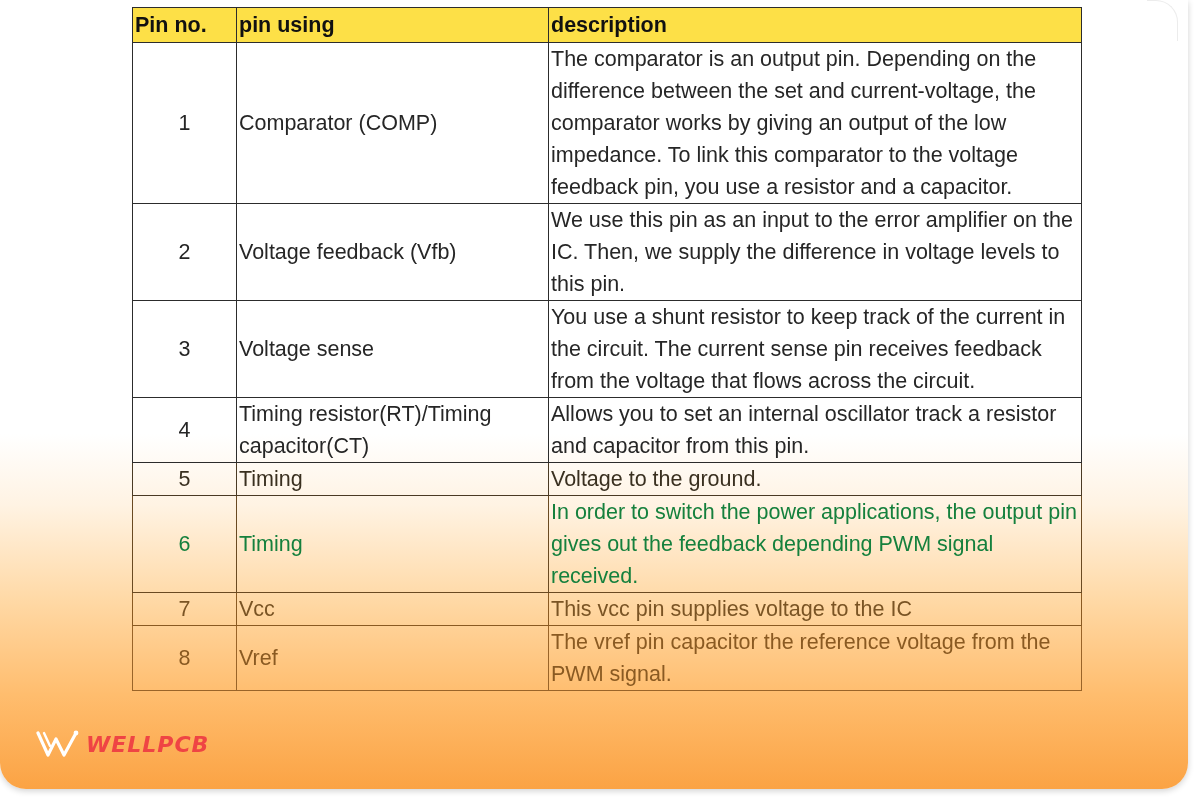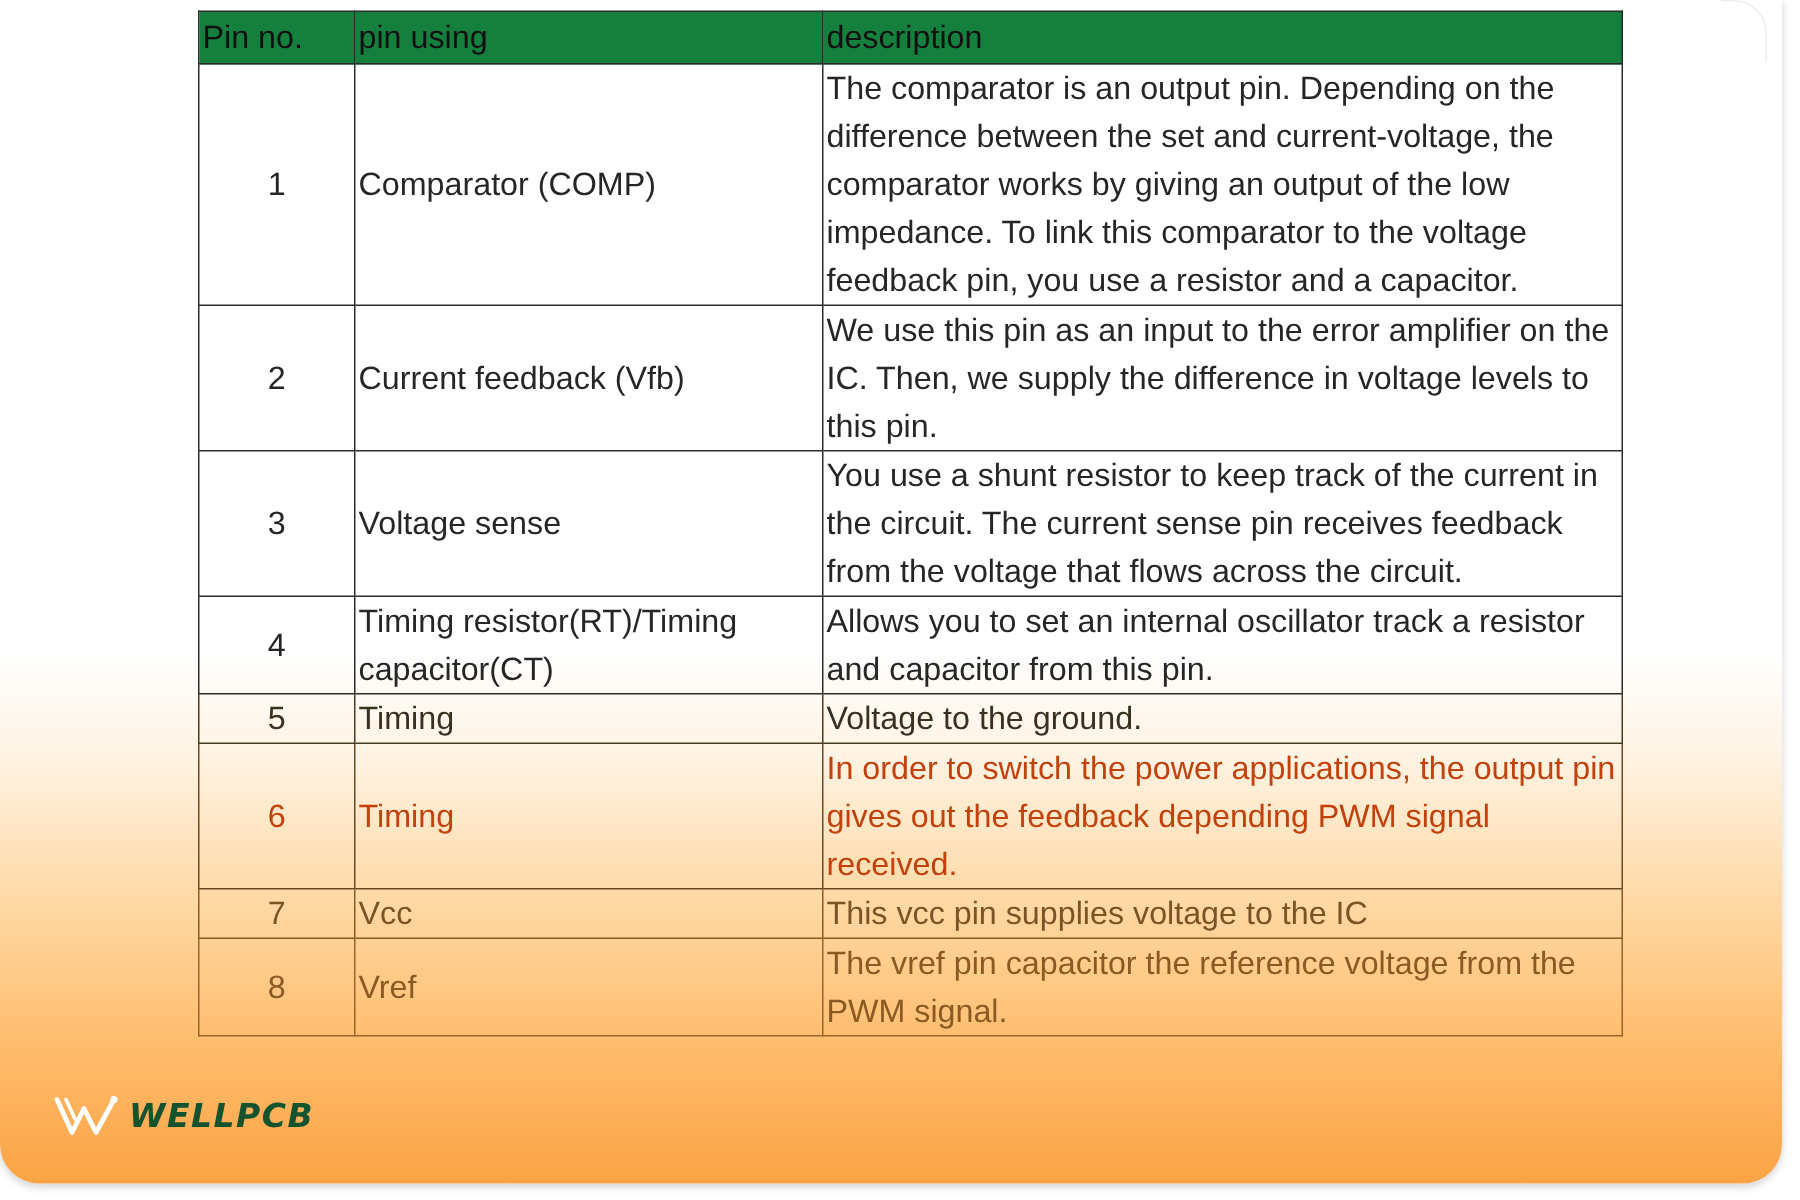--- a/index.html
+++ b/index.html
@@ -28,46 +28,46 @@
     line-height: 32px;
     color: #262626;
   }
   table.pins th, table.pins td {
     border: 1.5px solid #2c2c2c;
     padding: 0 2px;
     vertical-align: middle;
     text-align: left;
   }
   table.pins thead th {
-    background: #15803d;
-    font-weight: normal;
+    background: #fde047;
+    font-weight: bold;
     color: #111111;
     height: 34px;
     line-height: 34px;
     margin-top: 36px;
   }
   td.pin-no { text-align: center !important; }
   col.c1 { width: 104px; }
   col.c2 { width: 312px; }
   col.c3 { width: 533px; }
   tr.fade5 td { color: #3a3020; border-color: #4a3a24; }
-  tr.fade6 td { color: #c2410c; border-color: #6a4a22; }
+  tr.fade6 td { color: #15803d; border-color: #6a4a22; }
   tr.fade7 td { color: #7a5424; border-color: #8a5a22; }
   tr.fade8 td { color: #8a5a22; border-color: #9a6428; }
   .logo {
     position: absolute; left: 36px; top: 728px; height: 32px;
     display: flex; align-items: center; gap: 4px;
     color: #ffffff;
   }
   .logo svg { display: block; }
   .logo-text {
     font-family: "DejaVu Sans", sans-serif;
     font-weight: bold; font-style: italic;
     font-size: 22px; letter-spacing: 1px;
-    color: #14532d;
+    color: #ef4444;
   }
 </style>
 </head>
 <body>
 
 <div class="card">
   <div class="card-top-right"></div>
 </div>
 
 <table class="pins">
@@ -84,21 +84,21 @@
     </tr>
   </thead>
   <tbody>
     <tr>
       <td class="pin-no">1</td>
       <td>Comparator (COMP)</td>
       <td>The comparator is an output pin. Depending on the difference between the set and current-voltage, the comparator works by giving an output of the low impedance. To link this comparator to the voltage feedback pin, you use a resistor and a capacitor.</td>
     </tr>
     <tr>
       <td class="pin-no">2</td>
-      <td>Current feedback (Vfb)</td>
+      <td>Voltage feedback (Vfb)</td>
       <td>We use this pin as an input to the error amplifier on the IC. Then, we supply the difference in voltage levels to this pin.</td>
     </tr>
     <tr>
       <td class="pin-no">3</td>
       <td>Voltage sense</td>
       <td>You use a shunt resistor to keep track of the current in the circuit. The current sense pin receives feedback from the voltage that flows across the circuit.</td>
     </tr>
     <tr>
       <td class="pin-no">4</td>
       <td>Timing resistor(RT)/Timing capacitor(CT)</td>

